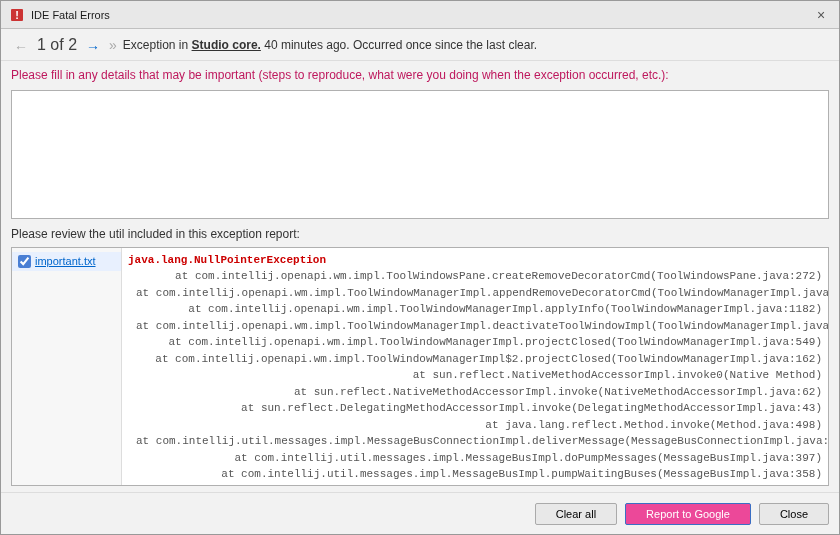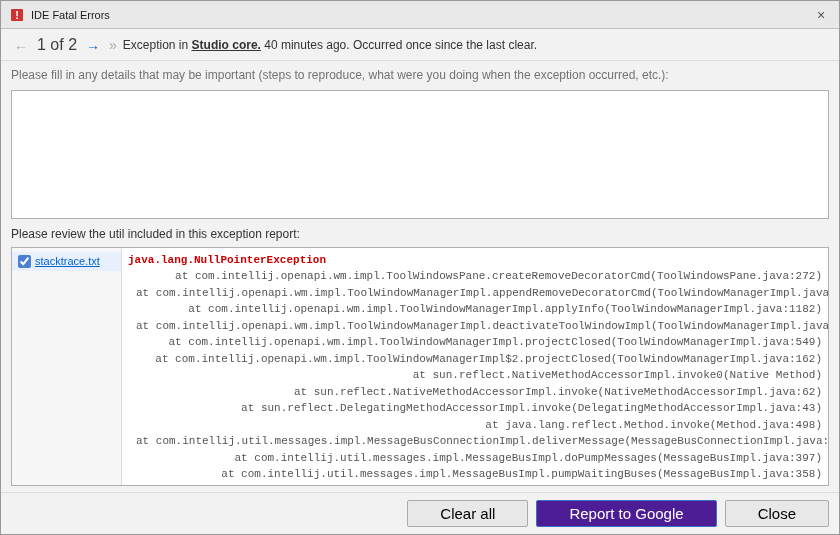--- a/index.html
+++ b/index.html
@@ -97,21 +97,21 @@
     .content-area {
       flex: 1;
       display: flex;
       flex-direction: column;
       padding: 6px 10px;
       gap: 6px;
       overflow: hidden;
     }
     .description-label {
       font-size: 12px;
-      color: #737373;
+      color: #be185d;
       line-height: 1.4;
     }
     .text-input-area {
       flex: 1;
       background: white;
       border: 1px solid #b0b0b0;
       resize: none;
       font-size: 12px;
       padding: 4px;
       color: #333;
@@ -180,31 +180,31 @@
       display: flex;
       justify-content: flex-end;
       align-items: center;
       padding: 8px 10px;
       gap: 8px;
       border-top: 1px solid #ddd;
       background: #f2f2f2;
       height: 42px;
     }
     .btn {
-      padding: 4px 32px;
-      font-size: 15px;
+      padding: 4px 20px;
+      font-size: 11px;
       border: 1px solid #aaa;
       background: #e8e8e8;
       cursor: pointer;
       border-radius: 2px;
       min-width: 70px;
       text-align: center;
     }
     .btn-primary {
-      background: #4c1d95;
+      background: #ec4899;
       color: white;
       border: 1px solid #3a6fc4;
     }
   </style>
 </head>
 <body>
 
 <div class="dialog">
 
   <div class="title-bar">
@@ -231,21 +231,21 @@
   </div>
 
   <div class="content-area">
     <div class="description-label">Please fill in any details that may be important (steps to reproduce, what were you doing when the exception occurred, etc.):</div>
     <textarea class="text-input-area" placeholder="" style=""></textarea>
     <div class="review-label">Please review the util included in this exception report:</div>
     <div class="stacktrace-section">
       <div class="stacktrace-sidebar">
         <div class="stacktrace-file">
           <input type="checkbox" class="file-checkbox" checked="" style="">
-          <span class="file-name">stacktrace.txt</span>
+          <span class="file-name">important.txt</span>
         </div>
       </div>
       <div class="stacktrace-content">
 
       <div class="exception-line">java.lang.NullPointerException</div>
           <div class="stack-frame">    at com.intellij.openapi.wm.impl.ToolWindowsPane.createRemoveDecoratorCmd(ToolWindowsPane.java:272)</div>
           <div class="stack-frame">    at com.intellij.openapi.wm.impl.ToolWindowManagerImpl.appendRemoveDecoratorCmd(ToolWindowManagerImpl.java</div>
           <div class="stack-frame">    at com.intellij.openapi.wm.impl.ToolWindowManagerImpl.applyInfo(ToolWindowManagerImpl.java:1182)</div>
           <div class="stack-frame">    at com.intellij.openapi.wm.impl.ToolWindowManagerImpl.deactivateToolWindowImpl(ToolWindowManagerImpl.java</div>
           <div class="stack-frame">    at com.intellij.openapi.wm.impl.ToolWindowManagerImpl.projectClosed(ToolWindowManagerImpl.java:549)</div>

